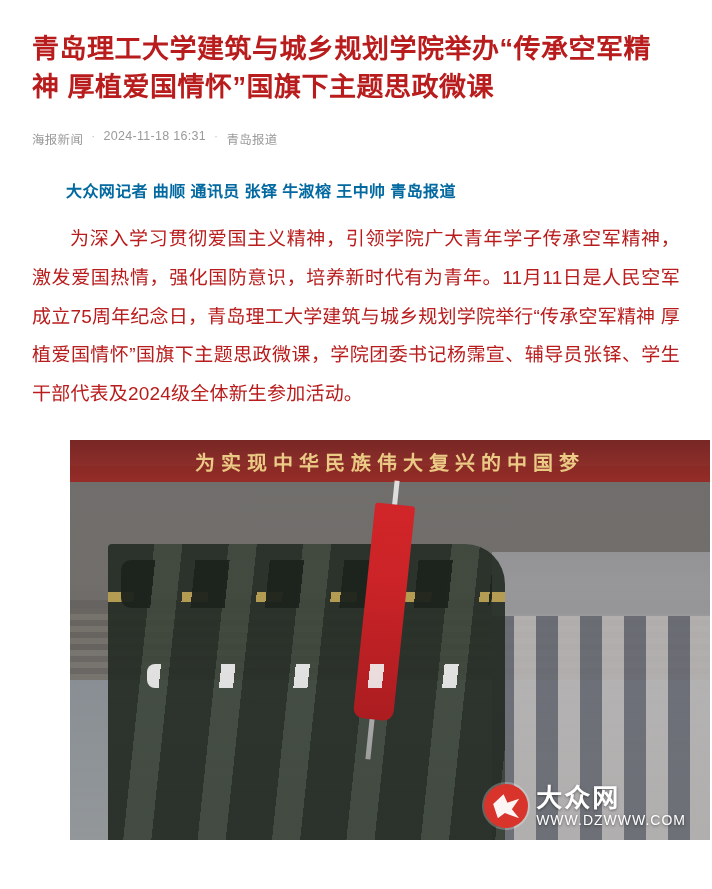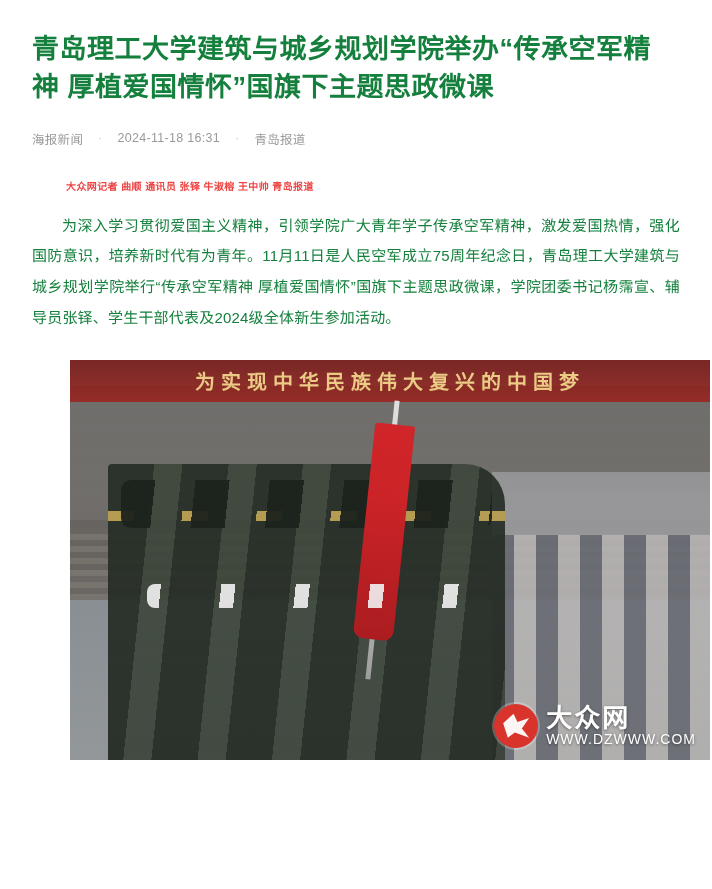--- a/index.html
+++ b/index.html
@@ -19,51 +19,50 @@
     height: 889px;
     box-sizing: border-box;
     padding: 30px 32px 0 32px;
     background: #ffffff;
     position: relative;
   }
   .headline {
     font-size: 27px;
     line-height: 1.42;
     font-weight: bold;
-    color: #15803d;
+    color: #b91c1c;
     letter-spacing: 0.5px;
     margin: 0 0 0 0;
     padding-right: 8px;
   }
   .meta {
     margin-top: 22px;
     font-size: 12.5px;
     color: #9a9a9a;
     display: flex;
-    align-items: center;
-    gap: 15px;
+    gap: 8px;
     letter-spacing: 0.3px;
   }
   .meta .dot {
     color: #c5c5c5;
     font-size: 12px;
   }
   .byline {
     margin-top: 30px;
-    font-size: 10px;
-    font-weight: bold;
-    color: #ef4444;
+    font-size: 16px;
+    font-weight: bold;
+    color: #0369a1;
     letter-spacing: 0.4px;
     padding-left: 34px;
   }
   .body-text {
     margin-top: 18px;
-    font-size: 15px;
+    font-size: 19px;
     line-height: 2.05;
-    color: #15803d;
+    color: #b91c1c;
     text-indent: 2em;
     text-align: justify;
     letter-spacing: 0.2px;
   }
   .figure {
     margin-top: 26px;
     margin-left: 38px;
     margin-right: 2px;
     position: relative;
   }
@@ -156,21 +155,21 @@
       rgba(250,250,250,.9) 0px, rgba(250,250,250,.9) 14px,
       rgba(0,0,0,0) 14px, rgba(0,0,0,0) 74px);
     border-radius: 8px;
   }
   .photo .shade {
     position: absolute; inset: 0;
     background: linear-gradient(180deg, rgba(0,0,0,.06) 0%, rgba(0,0,0,0) 35%, rgba(0,0,0,.10) 100%);
   }
   .watermark {
     position: absolute;
-    right: 14px;
+    right: 24px;
     bottom: 12px;
     display: flex;
     align-items: center;
     gap: 8px;
     color: #fff;
   }
   .wm-mark {
     width: 44px; height: 44px;
     border-radius: 50%;
     background: #d8342c;

